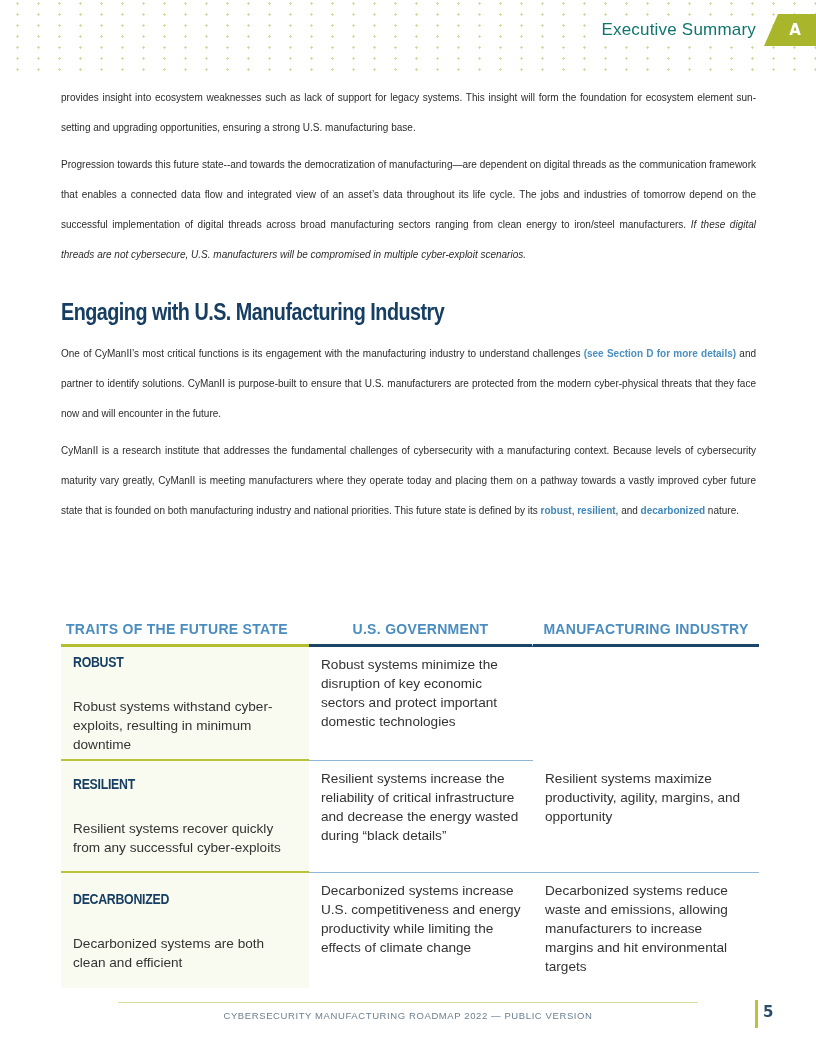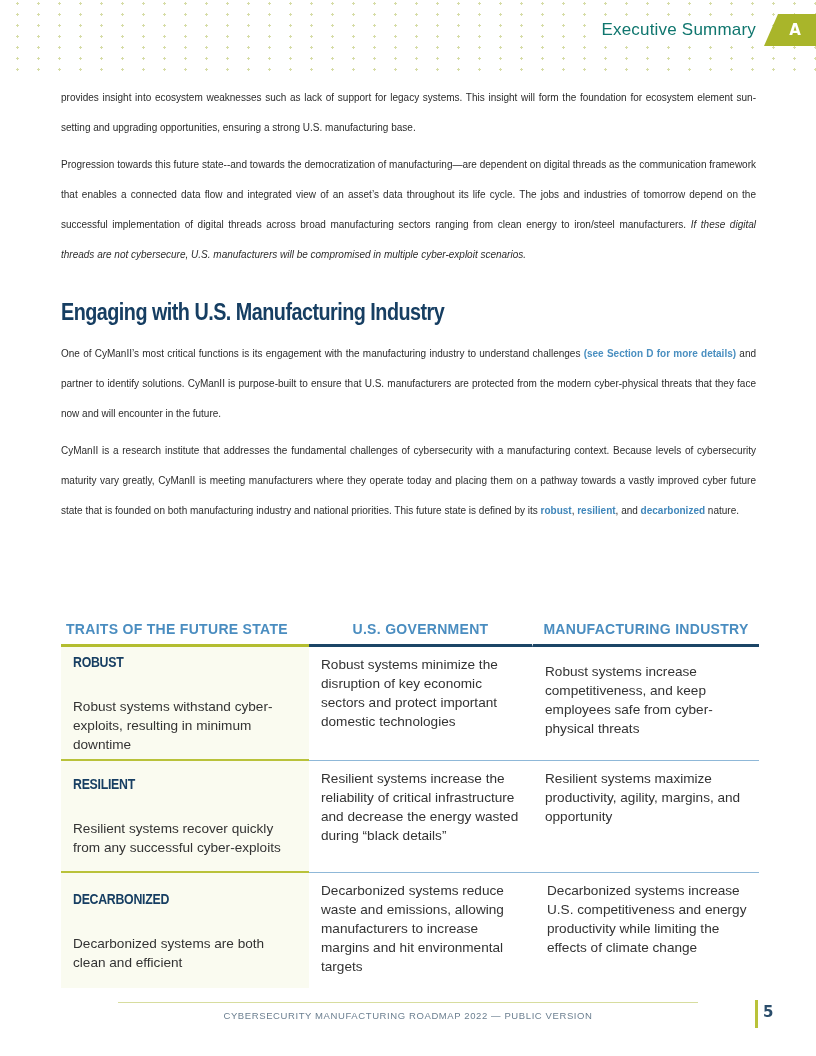--- a/index.html
+++ b/index.html
@@ -138,44 +138,41 @@
     <div class="th c2">U.S. GOVERNMENT</div>
     <div class="th c3">MANUFACTURING INDUSTRY</div>
   </div>
 
   <div class="trow r1">
     <div class="td c1">
       <div class="trait-name">ROBUST</div>
       <div class="trait-desc">Robust systems withstand cyber-exploits, resulting in minimum downtime</div>
     </div>
     <div class="td c2">Robust systems minimize the disruption of key economic sectors and protect important domestic technologies</div>
-    <div class="td c3">
-        <span>Robust systems increase competitiveness, and keep employees safe from cyber-physical threats</span>
-      </div>
   </div>
 
   <div class="trow r2">
     <div class="td c1">
       <div class="trait-name">RESILIENT</div>
       <div class="trait-desc">Resilient systems recover quickly from any successful cyber-exploits</div>
     </div>
     <div class="td c2">Resilient systems increase the reliability of critical infrastructure and decrease the energy wasted during “black details”</div>
     <div class="td c3">
         <span>Resilient systems maximize productivity, agility, margins, and opportunity</span>
       </div>
   </div>
 
   <div class="trow r3">
     <div class="td c1">
       <div class="trait-name">DECARBONIZED</div>
       <div class="trait-desc">Decarbonized systems are both clean and efficient</div>
     </div>
+    <div class="td c2">Decarbonized systems increase U.S. competitiveness and energy productivity while limiting the effects of climate change</div>
     <div class="td c3">
         <span>Decarbonized systems reduce waste and emissions, allowing manufacturers to increase margins and hit environmental targets</span>
       </div>
-    <div class="td c2">Decarbonized systems increase U.S. competitiveness and energy productivity while limiting the effects of climate change</div>
   </div>
 </div>
 
 <div class="footer-rule"></div>
 <div class="footer-text">CYBERSECURITY MANUFACTURING ROADMAP 2022 — PUBLIC VERSION</div>
 <div class="page-bar"></div>
 <div class="page-num">5</div>
 
 </body></html>

